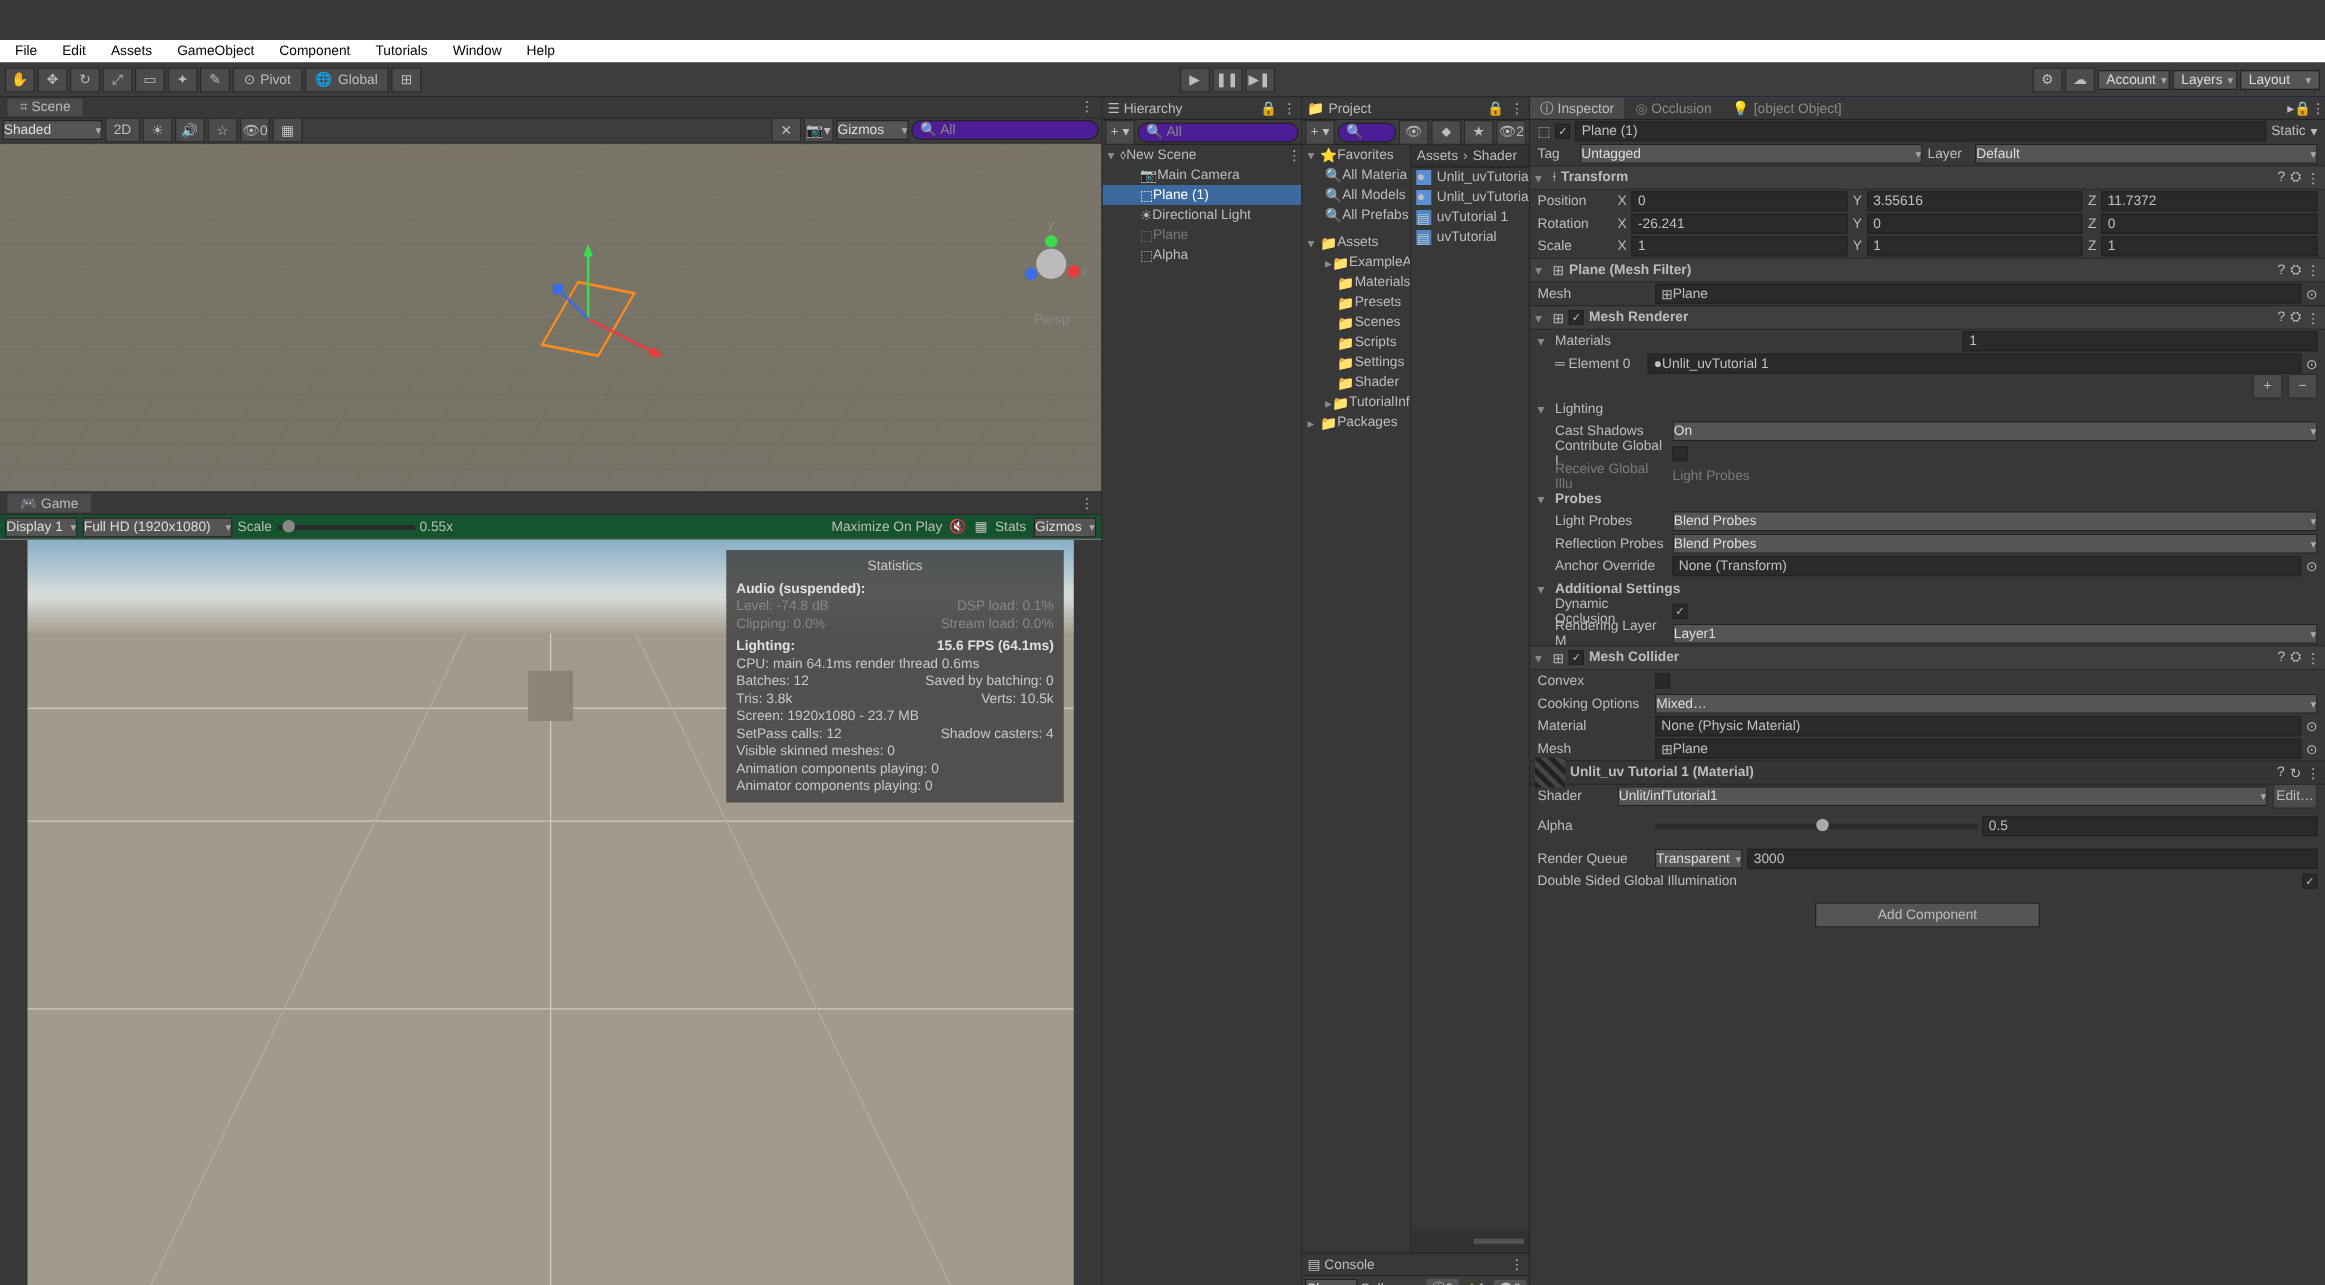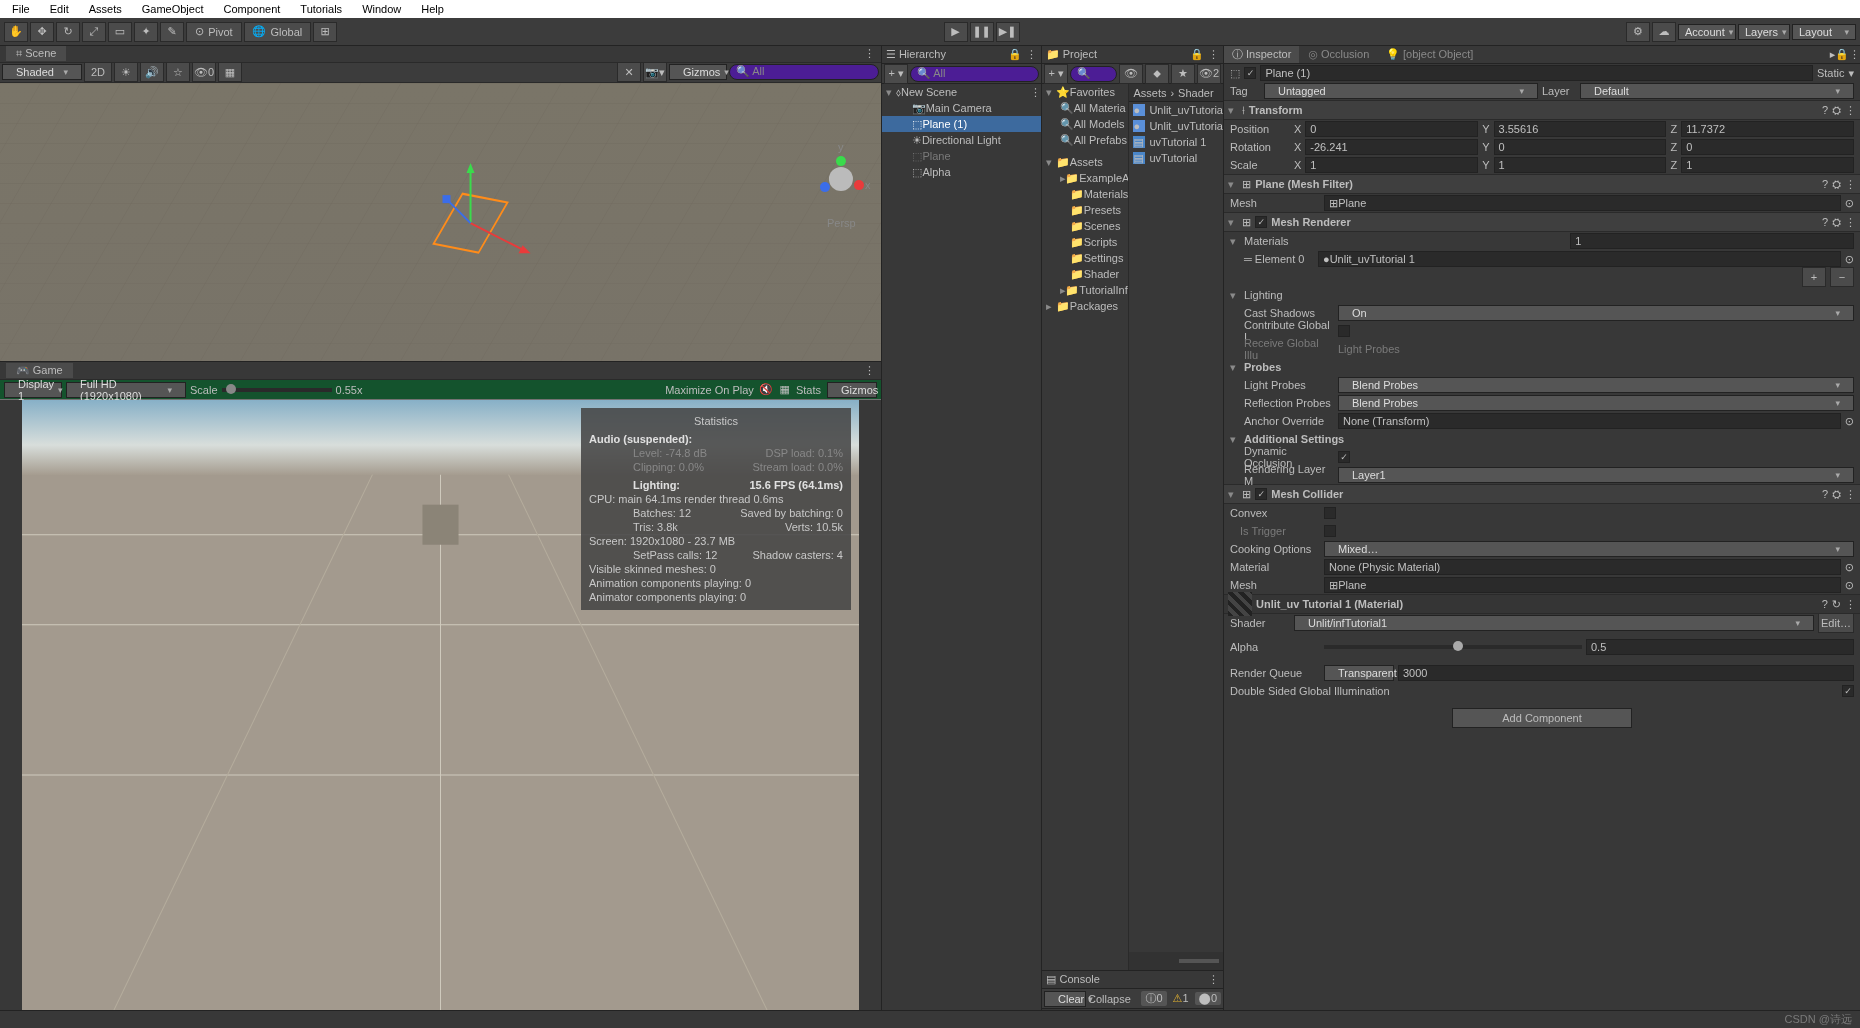--- a/index.html
+++ b/index.html
@@ -1,17 +1,17 @@
 <!DOCTYPE html>
 <html><head>
 <meta charset="utf-8">
 <style>
 * { box-sizing: border-box; margin: 0; padding: 0; font-family: -apple-system, BlinkMacSystemFont, "Segoe UI", Arial, sans-serif; font-size: 11px; user-select: none; }
 body { background: #383838; color: #bdbdbd; width: 1860px; height: 1028px; overflow: hidden; }
-.menubar { height: 18px; background: #fff; color: #000; display: flex; align-items: center; padding: 0 2px; }
+.menubar { height: 18px; background: #fff; color: #000; display: flex; align-items: center; padding: 0 2px; margin-top: 32px; }
 .menubar span { padding: 0 10px; }
 .toolbar { height: 28px; background: #3c3c3c; border-bottom: 1px solid #232323; display: flex; align-items: center; justify-content: space-between; padding: 0 4px; }
 .tool-group { display: flex; align-items: center; gap: 2px; }
 .tool-btn { width: 24px; height: 20px; background: #4b4b4b; border: 1px solid #2a2a2a; display: flex; align-items: center; justify-content: center; color: #bdbdbd; }
 .tool-text { height: 20px; background: #4b4b4b; border: 1px solid #2a2a2a; padding: 0 8px; display: flex; align-items: center; gap: 4px; }
 .main { display: flex; height: calc(100% - 46px - 18px); }
 .left-col { width: 882px; display: flex; flex-direction: column; border-right: 1px solid #232323; }
 .scene-panel { height: 316px; display: flex; flex-direction: column; border-bottom: 1px solid #232323; background: #383838; }
 .panel-tab { height: 18px; background: #383838; display: flex; align-items: center; padding: 0 6px; gap: 2px; border-bottom: 1px solid #2a2a2a; }
 .panel-tab-title { background: #4b4b4b; padding: 1px 10px; }
@@ -19,21 +19,21 @@
 .scene-viewport { flex: 1; background: linear-gradient(180deg,#7a7568 0%,#787368 100%); position: relative; }
 .game-panel { flex: 1; display: flex; flex-direction: column; background: #383838; }
 .game-toolbar { height: 20px; background: #14532d; display: flex; align-items: center; padding: 0 4px; gap: 6px; border-bottom: 1px solid #737373; justify-content: space-between; }
 .game-viewport { flex: 1; background: #a39a8e; position: relative; margin: 0 22px; overflow: hidden; }
 .sky { height: 45px; background: linear-gradient(180deg,#87b0c7,#d8dedb); }
 .horizon { height: 30px; background: linear-gradient(180deg,#d8dedb,#a59c8f); }
 .stats { position: absolute; top: 8px; right: 8px; width: 270px; background: rgba(70,70,70,0.88); padding: 6px 8px; color: #c8c8c8; line-height: 14px; }
 .stats h4 { text-align: center; font-weight: normal; font-size: 11px; }
 .stats .hdr { color: #e0e0e0; font-weight: bold; margin-top: 4px; }
 .stats .dim { color: #888; }
-.stats-row { display: flex; justify-content: space-between; margin-left: 44px; }
+.stats-row { display: flex; justify-content: space-between; }
 .mid-col { width: 160px; border-right: 1px solid #232323; display: flex; flex-direction: column; }
 .panel-header { height: 18px; background: #383838; display: flex; align-items: center; padding: 0 4px; gap: 4px; border-bottom: 1px solid #232323; }
 .panel-toolbar { height: 20px; background: #3c3c3c; display: flex; align-items: center; padding: 0 2px; gap: 2px; border-bottom: 1px solid #232323; }
 .tree { flex: 1; background: #383838; overflow: hidden; }
 .tree-row { display: flex; align-items: center; height: 16px; padding-left: 4px; white-space: nowrap; color: #bdbdbd; }
 .tree-row.sel { background: #3d6a9e; color: #fff; }
 .tree-row.dim { color: #7a7a7a; }
 .tri { display: inline-block; width: 10px; color: #8a8a8a; }
 .project-col { width: 182px; border-right: 1px solid #232323; display: flex; flex-direction: column; }
 .project-body { flex: 1; display: flex; background: #383838; }
@@ -46,21 +46,21 @@
 .inspector-col { flex: 1; display: flex; flex-direction: column; background: #1d4ed8; }
 .insp-tabs { height: 18px; display: flex; align-items: center; background: #383838; border-bottom: 1px solid #232323; }
 .insp-tab { padding: 1px 8px; background: #4b4b4b; margin-right: 1px; }
 .insp-tab.inactive { background: #383838; color: #8a8a8a; }
 .insp-body { flex: 1; overflow: hidden; background: #383838; }
 .insp-row { display: flex; align-items: center; height: 18px; padding: 0 6px; gap: 4px; }
 .field { background: #2a2a2a; border: 1px solid #222; height: 16px; padding: 0 4px; color: #c0c0c0; flex: 1; display: flex; align-items: center; }
 .comp-header { background: #3f3f3f; height: 20px; display: flex; align-items: center; padding: 0 4px; gap: 4px; border-top: 1px solid #2a2a2a; border-bottom: 1px solid #2a2a2a; }
 .comp-header .title { flex: 1; font-weight: bold; }
 .chk { width: 12px; height: 12px; border: 1px solid #222; background: #2a2a2a; display: inline-flex; align-items: center; justify-content: center; font-size: 9px; }
-.dropdown { background: #555; border: 1px solid #222; height: 16px; padding: 0 13px; color: #ddd; display: flex; align-items: center; justify-content: space-between; gap: 4px; }
+.dropdown { background: #555; border: 1px solid #222; height: 16px; padding: 0 0; color: #ddd; display: flex; align-items: center; justify-content: space-between; gap: 4px; }
 .dropdown::after { content: '▾'; color: #aaa; font-size: 9px; }
 .color-icon { width: 12px; height: 12px; display: inline-block; }
 .add-comp { margin: 8px auto; width: 180px; height: 20px; background: #555; border: 1px solid #222; display: flex; align-items: center; justify-content: center; }
 .footer { height: 18px; background: #383838; border-top: 1px solid #222; display: flex; align-items: center; justify-content: flex-end; padding: 0 8px; color: #7a7a7a; font-size: 10px; }
 .dd-label { padding: 0 6px; display: flex; align-items: center; gap: 4px; }
 .search-input { background: #4c1d95; border: 1px solid #222; border-radius: 10px; height: 16px; padding: 0 6px; color: #888; flex: 1; }
 svg { display: block; }
 </style>
 </head>
 <body>
@@ -485,24 +485,20 @@
           <div class="dropdown" style="flex:1">
             <span>Layer1</span>
           </div>
         </div>
 
       <div class="comp-header"><span class="tri">▾</span>⊞<span class="chk">✓</span><span class="title">Mesh Collider</span><span>?</span><span>⛭</span><span>⋮</span></div>
       <div class="insp-row">
           <span style="width:90px">Convex</span>
           <span class="chk"></span>
         </div>
-      <div class="insp-row dim" style="color:#7a7a7a">
-          <span style="width:90px;padding-left:10px">Is Trigger</span>
-          <span class="chk"></span>
-        </div>
       <div class="insp-row">
           <span style="width:90px">Cooking Options</span>
           <div class="dropdown" style="flex:1">
             <span>Mixed…</span>
           </div>
         </div>
       <div class="insp-row">
           <span style="width:90px">Material</span>
           <div class="field">None (Physic Material)</div>
           <span>⊙</span>

